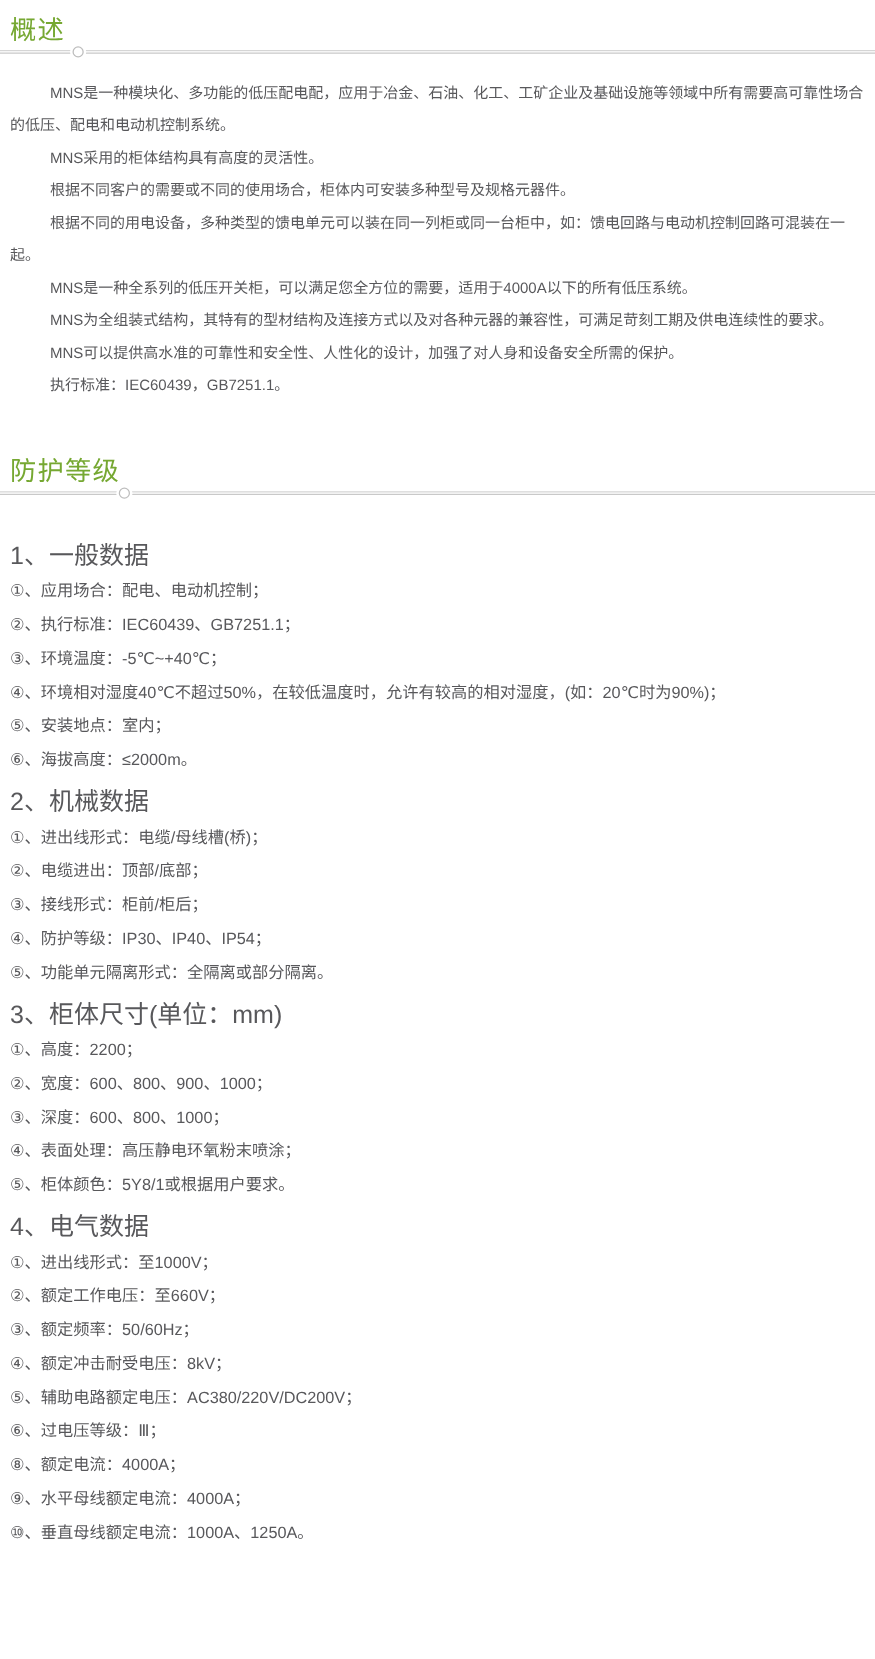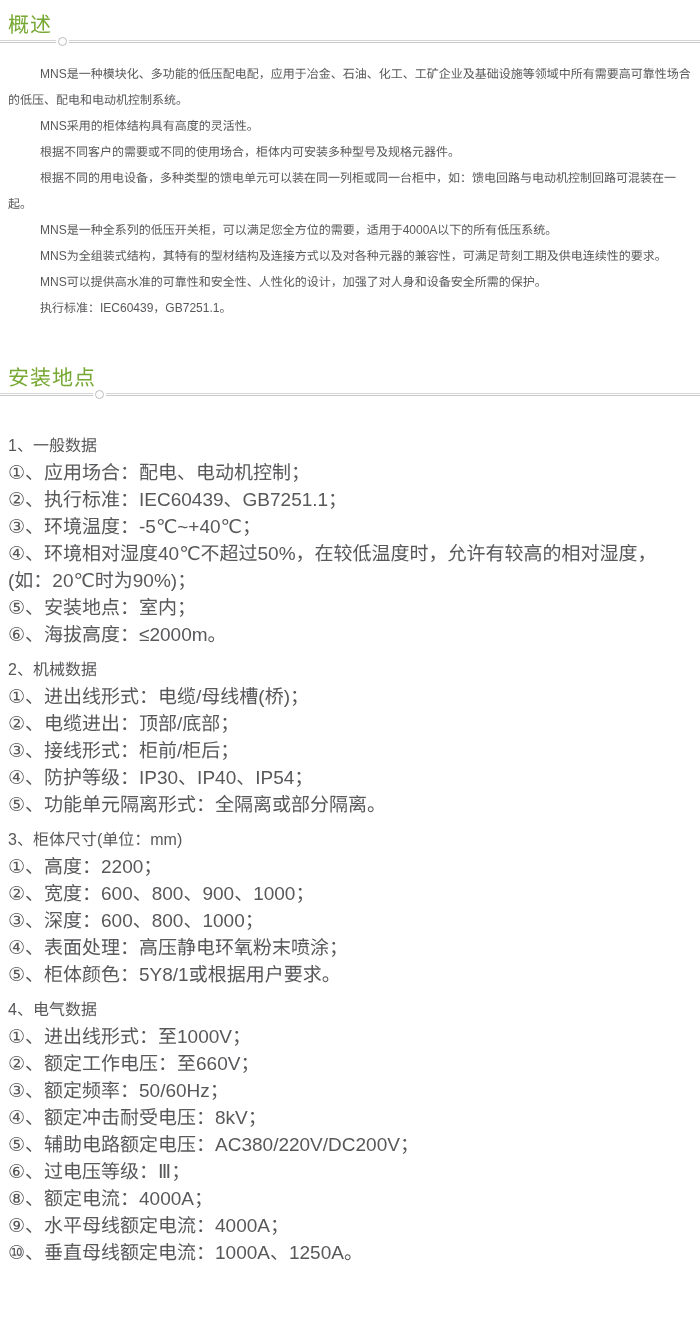--- a/index.html
+++ b/index.html
@@ -60,25 +60,25 @@
   }
 
   
   .section-technical { margin-top: 32px; }
   .groups {
     margin-top: 36px;
     padding: 0 3px 0 8px;
   }
   .group + .group { margin-top: 8px; }
   .group-heading {
-    font-size: 16px;
+    font-size: 20px;
     line-height: 27px;
   }
   .item {
-    font-size: 19px;
+    font-size: 13px;
     line-height: 27px;
   }
 </style>
 </head>
 <body>
 
 <div class="page">
 
   <section class="section-overview">
     <h2 class="sec-title">概述</h2>
@@ -91,21 +91,21 @@
       <p>根据不同客户的需要或不同的使用场合，柜体内可安装多种型号及规格元器件。</p>
       <p>根据不同的用电设备，多种类型的馈电单元可以装在同一列柜或同一台柜中，如：馈电回路与电动机控制回路可混装在一起。</p>
       <p>MNS是一种全系列的低压开关柜，可以满足您全方位的需要，适用于4000A以下的所有低压系统。</p>
       <p>MNS为全组装式结构，其特有的型材结构及连接方式以及对各种元器的兼容性，可满足苛刻工期及供电连续性的要求。</p>
       <p>MNS可以提供高水准的可靠性和安全性、人性化的设计，加强了对人身和设备安全所需的保护。</p>
       <p>执行标准：IEC60439，GB7251.1。</p>
     </div>
   </section>
 
   <section class="section-technical">
-    <h2 class="sec-title">安装地点</h2>
+    <h2 class="sec-title">防护等级</h2>
     <div class="divider">
       <span class="knob knob-technical"></span>
     </div>
 
     <div class="groups">
 
       <div class="group">
         <div class="group-heading">1、一般数据</div>
         <div class="item">①、应用场合：配电、电动机控制；</div>
         <div class="item">②、执行标准：IEC60439、GB7251.1；</div>

